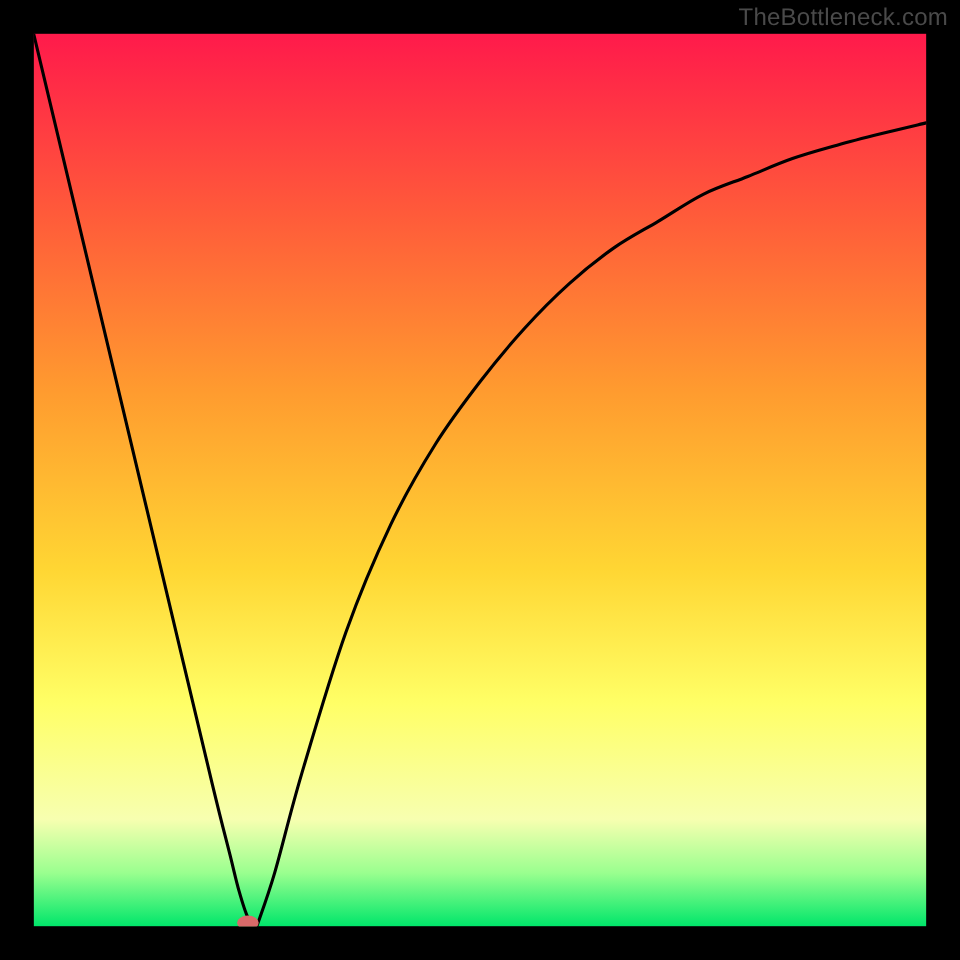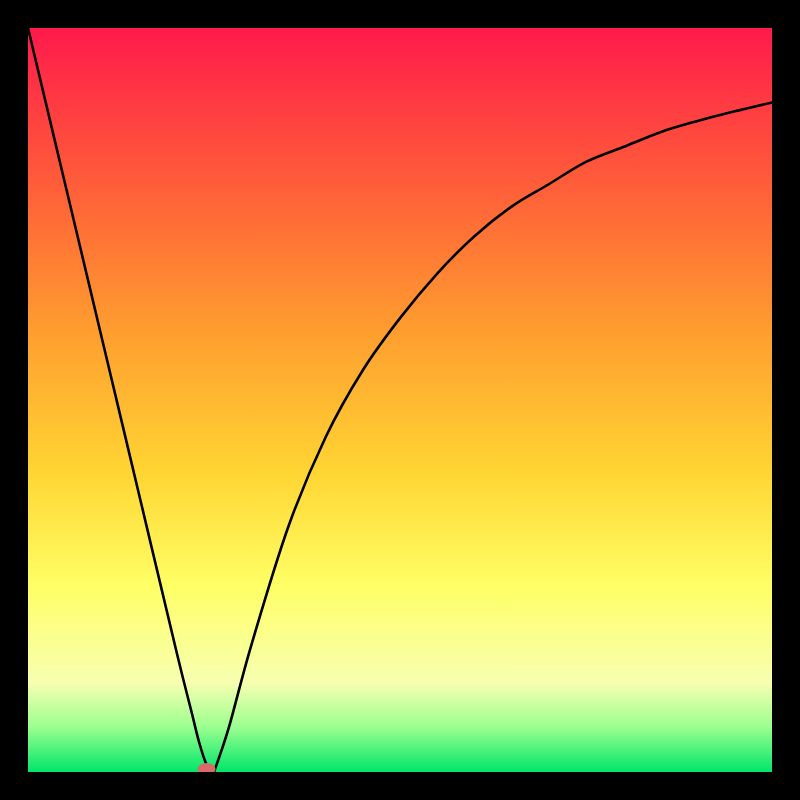--- a/index.html
+++ b/index.html
@@ -55,13 +55,14 @@
       </linearGradient>
     </defs>
 
     <rect x="0" y="0" width="744" height="744" fill="url(#bg-grad)"></rect>
 
     <path id="curve-path" d="M 0.00 0.00 C 6.20 26.04, 24.80 104.16, 37.20 156.24 C 49.60 208.32, 62.00 260.40, 74.40 312.48 C 86.80 364.56, 99.20 416.64, 111.60 468.72 C 124.00 520.80, 140.12 589.00, 148.80 624.96 C 157.48 660.92, 159.96 669.60, 163.68 684.48 C 167.40 699.36, 168.64 705.56, 171.12 714.24 C 173.60 722.92, 176.08 731.60, 178.56 736.56 C 181.04 741.52, 184.76 742.76, 186.00 744.00 C 188.48 736.56, 194.68 720.44, 200.88 699.36 C 207.08 678.28, 213.28 651.00, 223.20 617.52 C 233.12 584.04, 248.00 533.20, 260.40 498.48 C 272.80 463.76, 285.20 435.24, 297.60 409.20 C 310.00 383.16, 322.40 362.08, 334.80 342.24 C 347.20 322.40, 359.60 306.28, 372.00 290.16 C 384.40 274.04, 396.80 259.16, 409.20 245.52 C 421.60 231.88, 434.00 219.48, 446.40 208.32 C 458.80 197.16, 471.20 187.24, 483.60 178.56 C 496.00 169.88, 508.40 163.68, 520.80 156.24 C 533.20 148.80, 545.60 140.12, 558.00 133.92 C 570.40 127.72, 582.80 124.00, 595.20 119.04 C 607.60 114.08, 620.00 108.50, 632.40 104.16 C 644.80 99.82, 657.20 96.47, 669.60 93.00 C 682.00 89.53, 694.40 86.43, 706.80 83.33 C 719.20 80.23, 737.80 75.89, 744.00 74.40" fill="none" stroke-width="2.6" stroke-linejoin="round" stroke-linecap="round" stroke="#000000"></path>
 
     <ellipse id="min-marker" cx="178.56" cy="741" rx="9" ry="6" fill="#d96a6a"></ellipse>
   </svg>
 
+  <div class="watermark">TheBottleneck.com</div>
 </div>
 
 </body></html>

